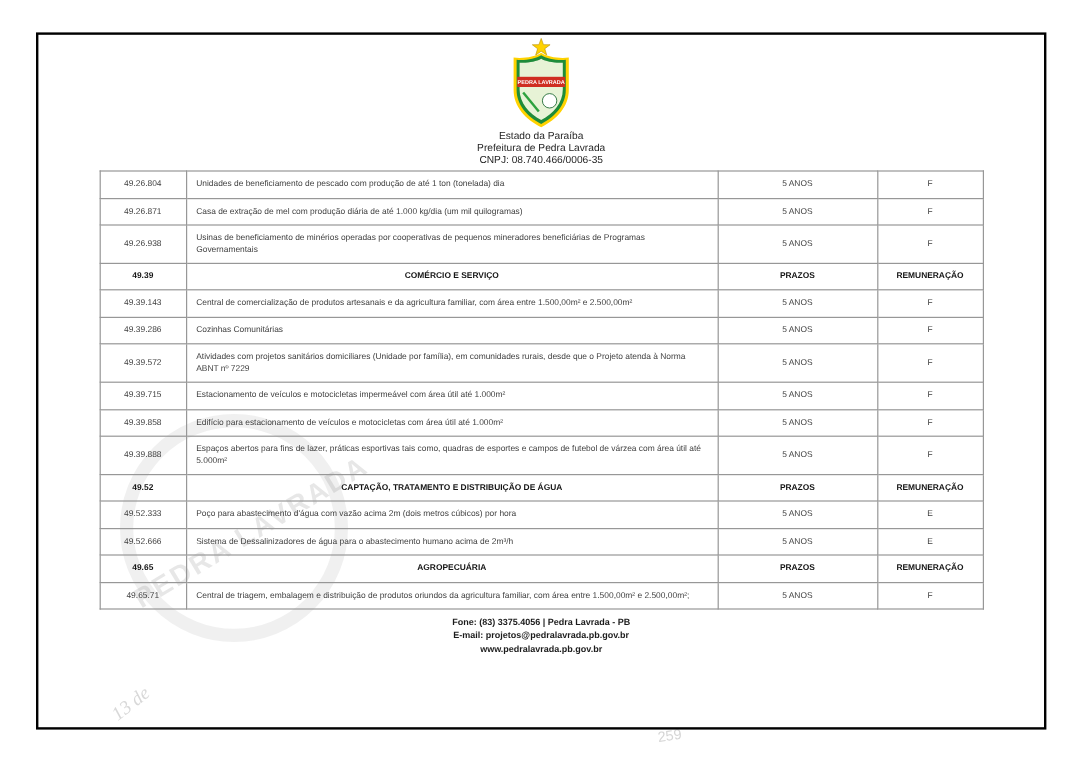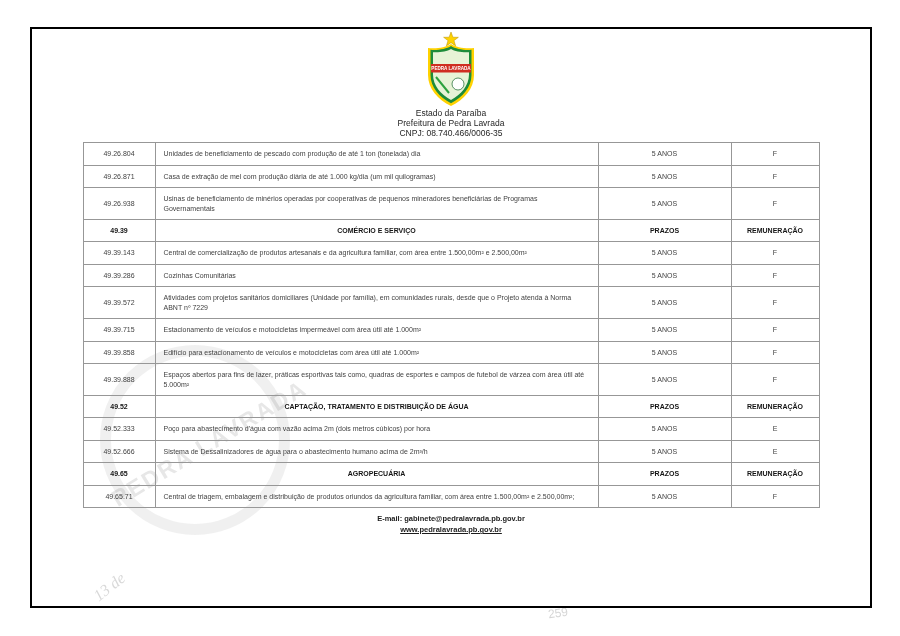--- a/index.html
+++ b/index.html
@@ -64,21 +64,21 @@
   }
 
   .footer {
     margin-top: 6px;
     text-align: center;
     font-size: 7.5px;
     font-weight: bold;
     color: #1c1c1c;
     line-height: 1.45;
   }
-  .footer .link { text-decoration: underline; cursor: pointer; text-align: center; }
+  .footer .link { cursor: pointer; text-align: center; }
 
   
   .wm { position: absolute; z-index: 0; pointer-events: none; }
   .wm-circle {
     left: 100px; top: 345px;
     width: 190px; height: 190px;
     border: 11px solid rgba(110,110,110,0.10);
     border-radius: 50%;
   }
   .wm-text {
@@ -231,18 +231,19 @@
           <tr class="data">
             <td class="code">49.65.71</td>
             <td class="desc">Central de triagem, embalagem e distribuição de produtos oriundos da agricultura familiar, com área entre 1.500,00m² e 2.500,00m²;</td>
             <td class="prazo">5 ANOS</td>
             <td class="rem">F</td>
           </tr>
         </tbody>
     </table>
 
     <div class="footer">
-      <div>E-mail: gabinete@pedralavrada.pb.gov.br</div>
+      <div>Fone: (83) 3375.4056 | Pedra Lavrada - PB</div>
+      <div>E-mail: projetos@pedralavrada.pb.gov.br</div>
       <div class="link">www.pedralavrada.pb.gov.br</div>
     </div>
 
   </div>
 </div>
 
 </body></html>

